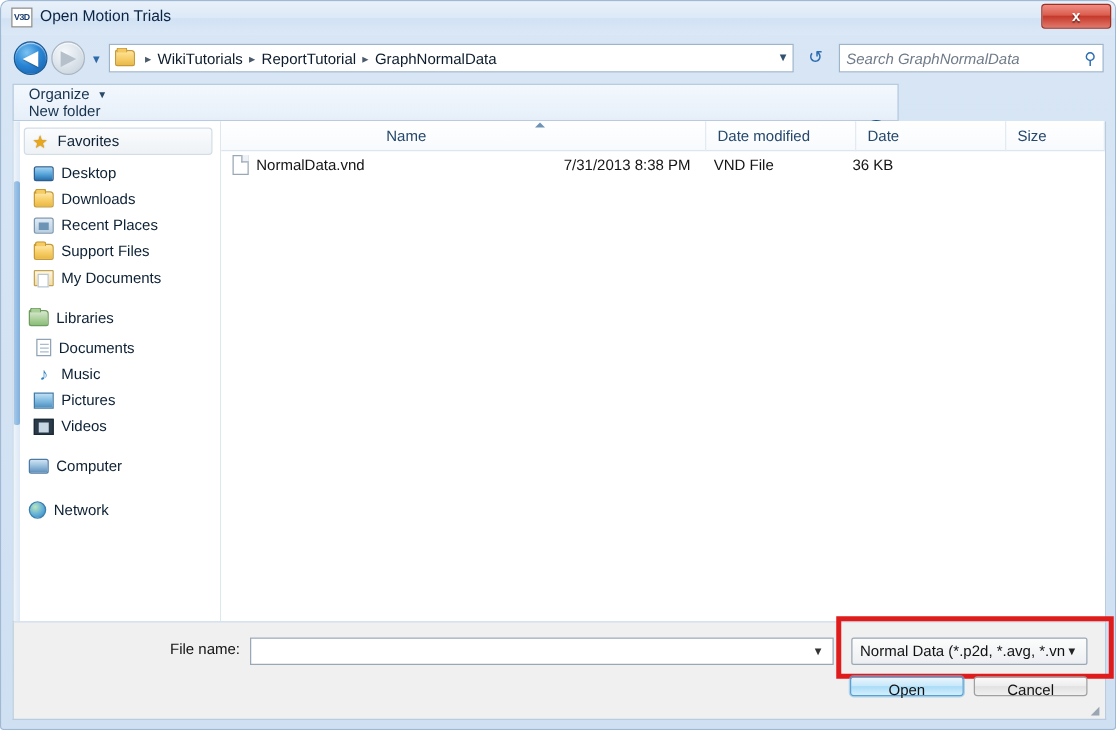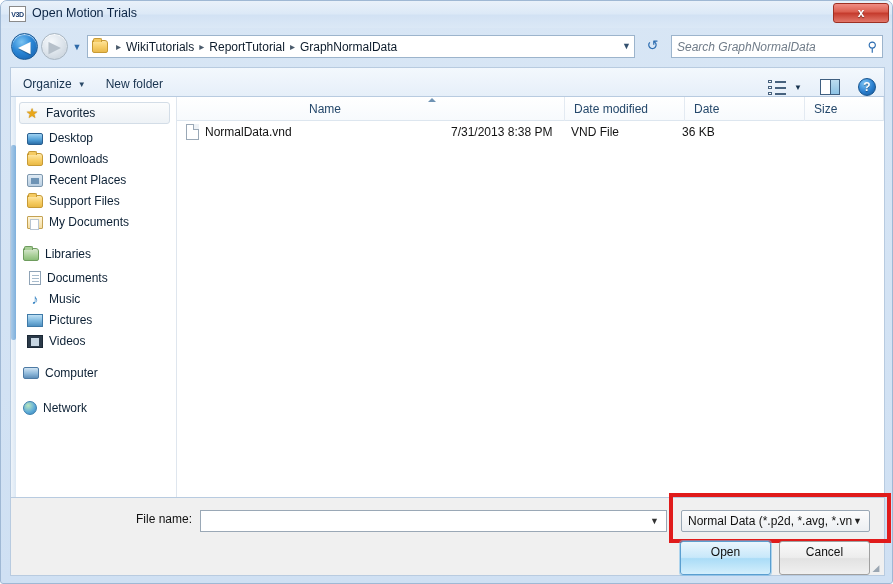--- a/index.html
+++ b/index.html
@@ -114,24 +114,24 @@
   #search-input {
     border: none; outline: none; flex: 1; font-size: 12px;
     font-family: "Liberation Sans", sans-serif; color: #111;
     background: transparent;
   }
   #search-input::placeholder { color: #6f7b88; font-style: italic; }
   #search-icon { color: #2c6cb0; font-size: 13px; flex: none; cursor: pointer; }
 
   
   #toolbar {
-    position: absolute; left: 9px; top: 66px; width: 875px; height: 30px;
+    position: absolute; left: 9px; top: 66px; width: 709px; height: 30px;
     background: linear-gradient(to bottom, #f3f8fd 0%, #e6eff9 100%);
     border: 1px solid #b8cbe0; border-bottom: 1px solid #b8cbe0;
-    display: flex; align-items: flex-end;
+    display: flex; align-items: flex-start; flex-direction: column;
   }
   .tbbtn {
     height: 24px; display: flex; align-items: center; padding: 0 8px;
     font-size: 12px; color: #17324e; cursor: pointer; border-radius: 2px;
     margin-left: 4px;
   }
   .tb-caret { font-size: 8px; margin-left: 6px; color: #2b4a68; }
   #tb-right { margin-left: auto; display: flex; align-items: center; padding-right: 8px; }
   #view-icon {
     width: 18px; height: 15px; position: relative; cursor: pointer;
@@ -343,21 +343,21 @@
     white-space: nowrap; overflow: hidden;
   }
   #filter-caret { font-size: 9px; color: #222; padding-right: 7px; }
 
   #redbox {
     position: absolute; left: 668px; top: 492px; width: 222px; height: 50px;
     border: 4px solid #e01b1b; pointer-events: none;
   }
 
   .dlgbtn {
-    position: absolute; top: 540px; width: 91px; height: 34px;
+    position: absolute; top: 540px; width: 91px; height: 16px;
     font-size: 12px; text-align: center; line-height: 21px;
     border-radius: 3px; cursor: pointer; color: #111;
   }
   #open-btn {
     left: 679px;
     background: linear-gradient(to bottom, #eaf6fd 0%, #c8e8fa 48%, #aadcf7 52%, #d4effc 100%);
     border: 1px solid #5b9fd0;
     box-shadow: 0 0 0 1px rgba(120,190,235,.55);
   }
   #cancel-btn {

